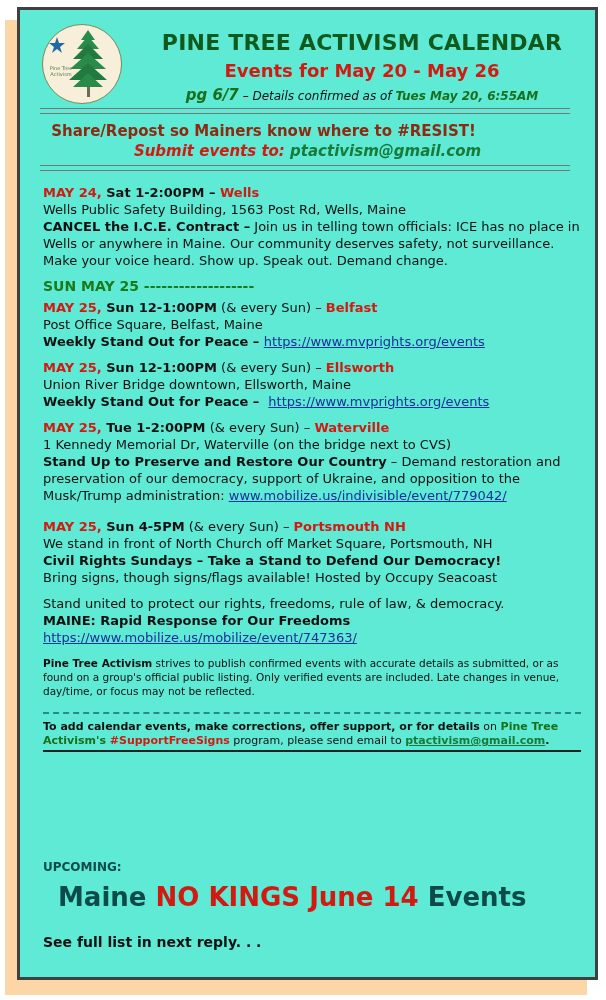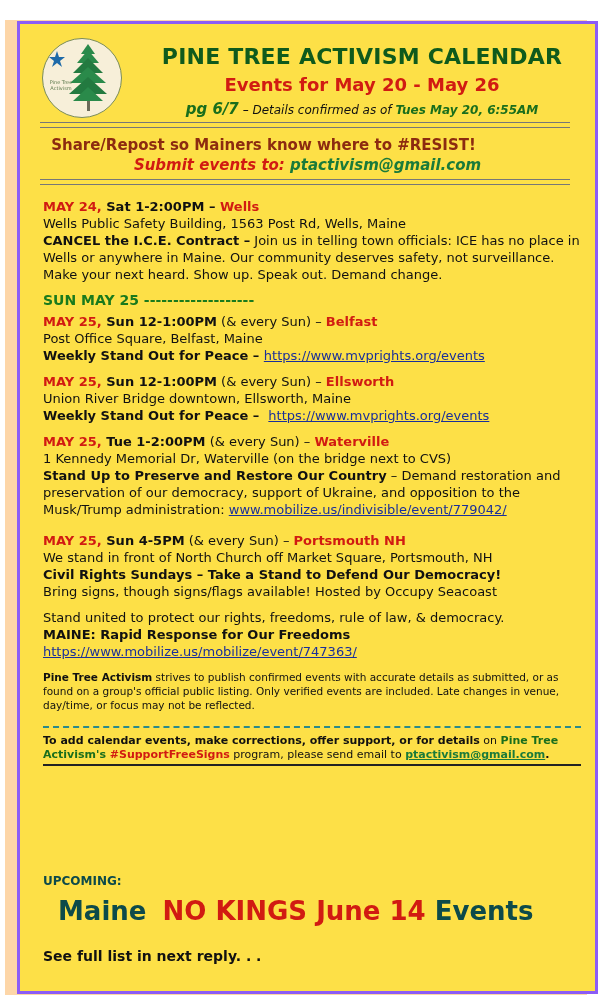--- a/index.html
+++ b/index.html
@@ -7,22 +7,22 @@
       width: 606px; height: 1000px; background: #ffffff;
       position: relative; overflow: hidden;
       font-family: "DejaVu Sans", sans-serif;
       color: #111;
     }
     .peach {
       position: absolute; left: 5px; top: 20px; width: 582px; height: 975px;
       background: #fdd6a8;
     }
     .card {
-      position: absolute; left: 17px; top: 21px; width: 575px; height: 967px;
-      background: #fde047; border: 3px solid #8b5cf6;
+      position: absolute; left: 17px; top: 7px; width: 575px; height: 967px;
+      background: #5eead4; border: 3px solid #404040;
       box-sizing: content-box;
     }
     .header { position: relative; height: 90px; }
     .logo {
       position: absolute; left: 22px; top: 14px; width: 78px; height: 78px;
       border-radius: 50%; background: #f7efd9; border: 1.5px solid #7a8c5a;
       overflow: hidden;
     }
     .logo svg { position: absolute; left: 0; top: 0; }
     .logo-text {
@@ -78,21 +78,21 @@
     .contact a { color: #1a7a3a; font-weight: bold; text-decoration: underline; }
     .black-rule { height: 0; border-top: 2px solid #222; width: 538px; margin-top: 2px; }
     .upcoming {
       position: absolute; left: 23px; top: 850px;
       font-weight: bold; font-size: 12px; color: #0d4a4a;
     }
     .nokings {
       position: absolute; left: 38px; top: 872px;
       font-weight: bold; font-size: 26px; color: #0d4a4a;
     }
-    .nokings .red { color: #d11b12; margin-left: 7px; }
+    .nokings .red { color: #d11b12; }
     .fulllist {
       position: absolute; left: 23px; top: 924px;
       font-weight: bold; font-size: 14px; color: #111;
     }
   </style>
 </head>
 <body>
 
 <div class="peach"></div>
 
@@ -122,21 +122,21 @@
   <div class="share">Share/Repost so Mainers know where to #RESIST!</div>
   <div class="submit">
     <span>Submit events to: </span><span class="em">ptactivism@gmail.com</span>
   </div>
   <div class="rule-eq" style="top:155px"></div>
 
   <div class="content">
     <div class="event">
       <div><span class="date-red">MAY 24,</span><span class="b"> Sat 1-2:00PM – </span><span class="loc-red">Wells</span></div>
       <div>Wells Public Safety Building, 1563 Post Rd, Wells, Maine</div>
-      <div><span class="b">CANCEL the I.C.E. Contract –</span><span> Join us in telling town officials: ICE has no place in Wells or anywhere in Maine. Our community deserves safety, not surveillance. Make your next heard. Show up. Speak out. Demand change.</span></div>
+      <div><span class="b">CANCEL the I.C.E. Contract –</span><span> Join us in telling town officials: ICE has no place in Wells or anywhere in Maine. Our community deserves safety, not surveillance. Make your voice heard. Show up. Speak out. Demand change.</span></div>
     </div>
 
     <div class="sunhead">SUN MAY 25 -------------------</div>
 
     <div class="event">
       <div><span class="date-red">MAY 25,</span><span class="b"> Sun 12-1:00PM</span><span> (&amp; every Sun) – </span><span class="loc-red">Belfast</span></div>
       <div>Post Office Square, Belfast, Maine</div>
       <div><span class="b">Weekly Stand Out for Peace – </span><a class="link">https://www.mvprights.org/events</a></div>
     </div>
 

